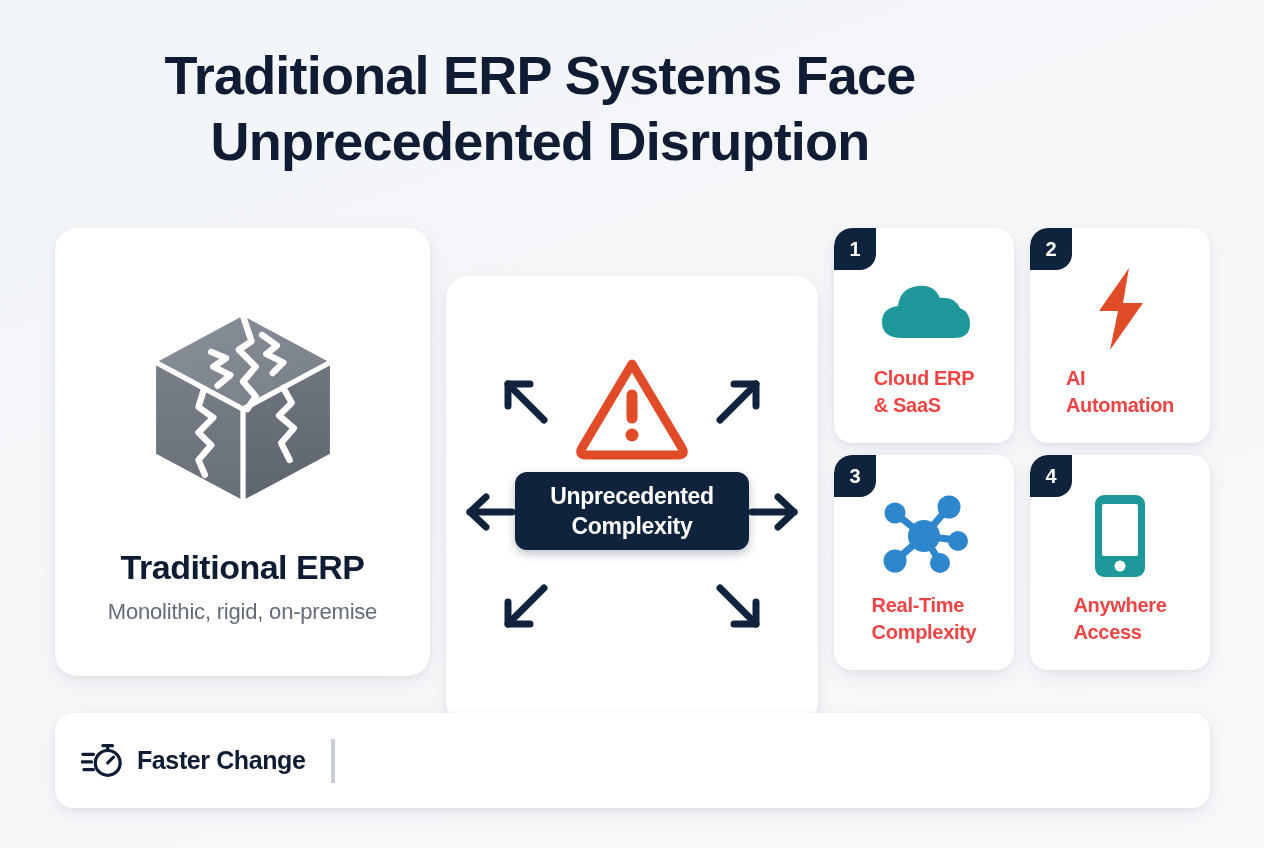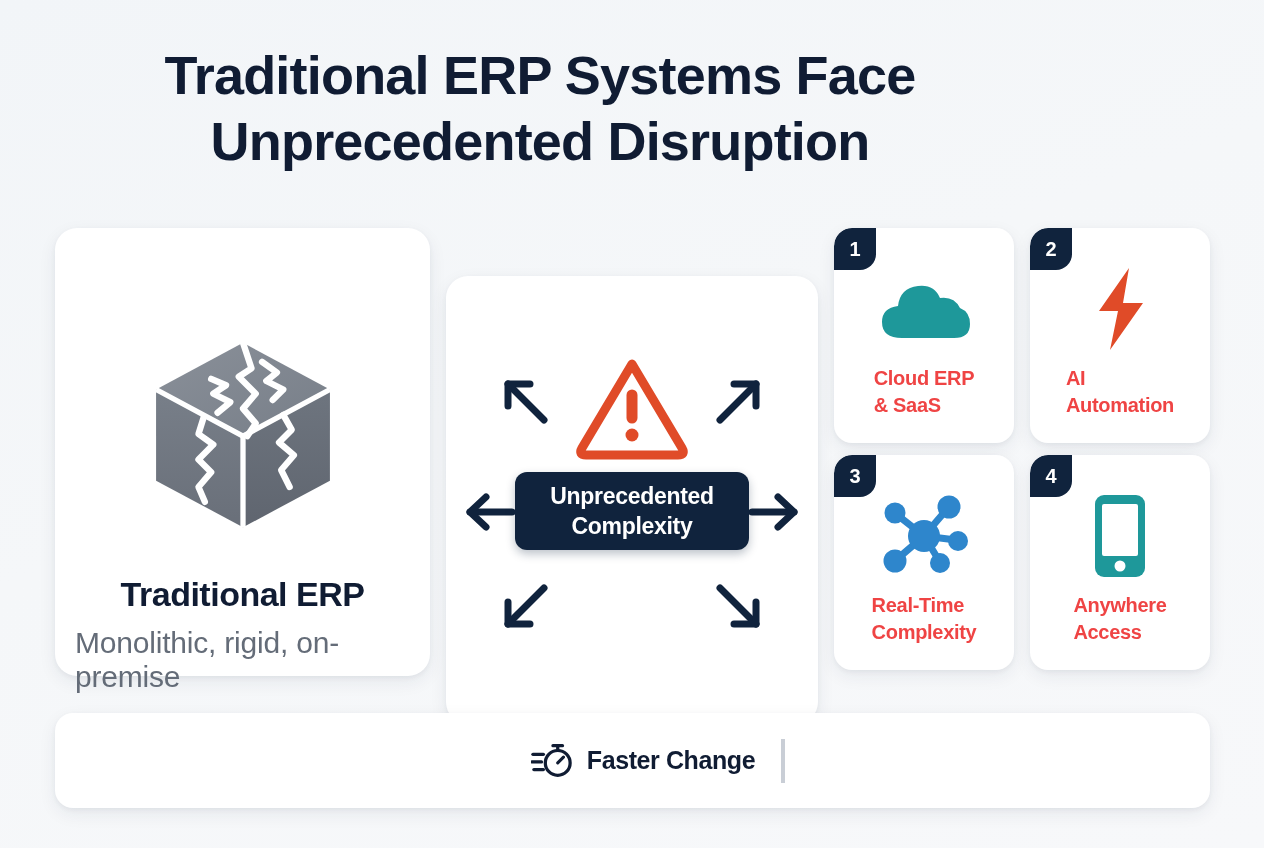--- a/index.html
+++ b/index.html
@@ -57,39 +57,38 @@
     height: 448px;
   }
   .left-inner {
     width: 100%;
     height: 100%;
     display: flex;
     flex-direction: column;
     align-items: center;
     justify-content: center;
     padding: 42px 20px 30px;
-    margin-top: 48px;
   }
   .cube-holder {
     width: 230px;
     height: 230px;
     display: flex;
     align-items: center;
     justify-content: center;
     margin-bottom: 26px;
   }
   .left-title {
     font-size: 34px;
     font-weight: 700;
     letter-spacing: -0.5px;
     color: #101c33;
     margin-bottom: 12px;
   }
   .left-sub {
-    font-size: 30px;
+    font-size: 22px;
     font-weight: 400;
     color: #646c78;
     letter-spacing: -0.2px;
   }
 
   
   #center-card {
     left: 446px;
     top: 228px;
     width: 372px;
@@ -202,22 +201,21 @@
 
   
   #bottom-bar {
     left: 55px;
     top: 713px;
     width: 1155px;
     height: 95px;
     border-radius: 18px;
     display: flex;
     align-items: center;
-    justify-content: center;
-    padding-left: 25px;
+    justify-content: flex-start;
   }
   .bottom-item {
     display: flex;
     align-items: center;
     gap: 14px;
     padding: 0 26px;
   }
   .bottom-item .bi-icon {
     width: 42px;
     height: 42px;

